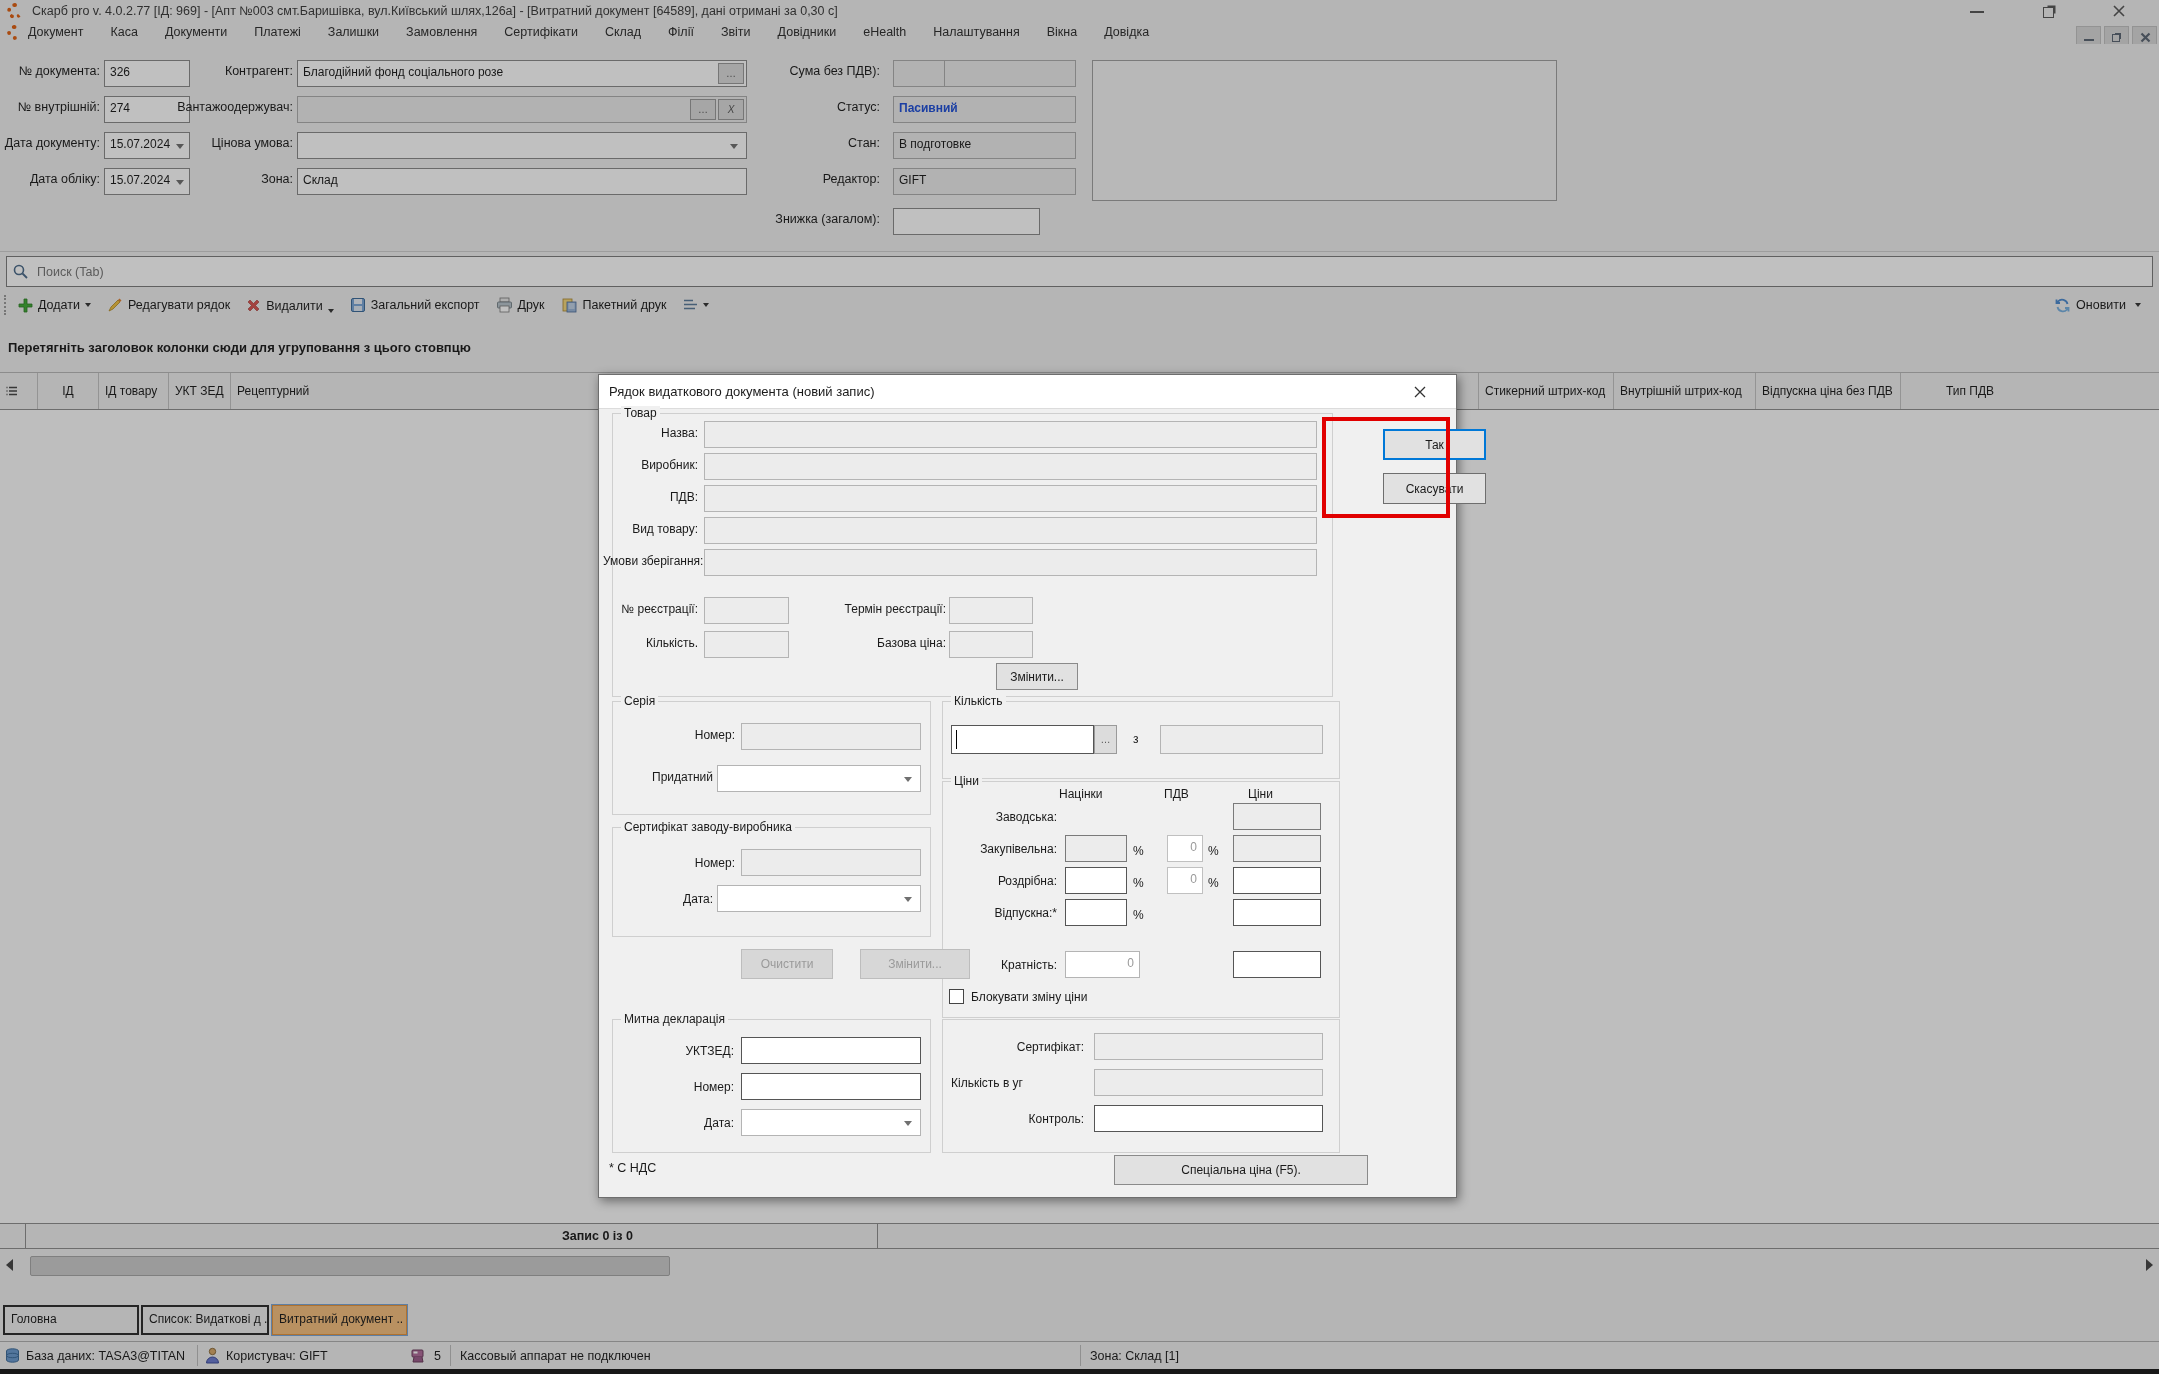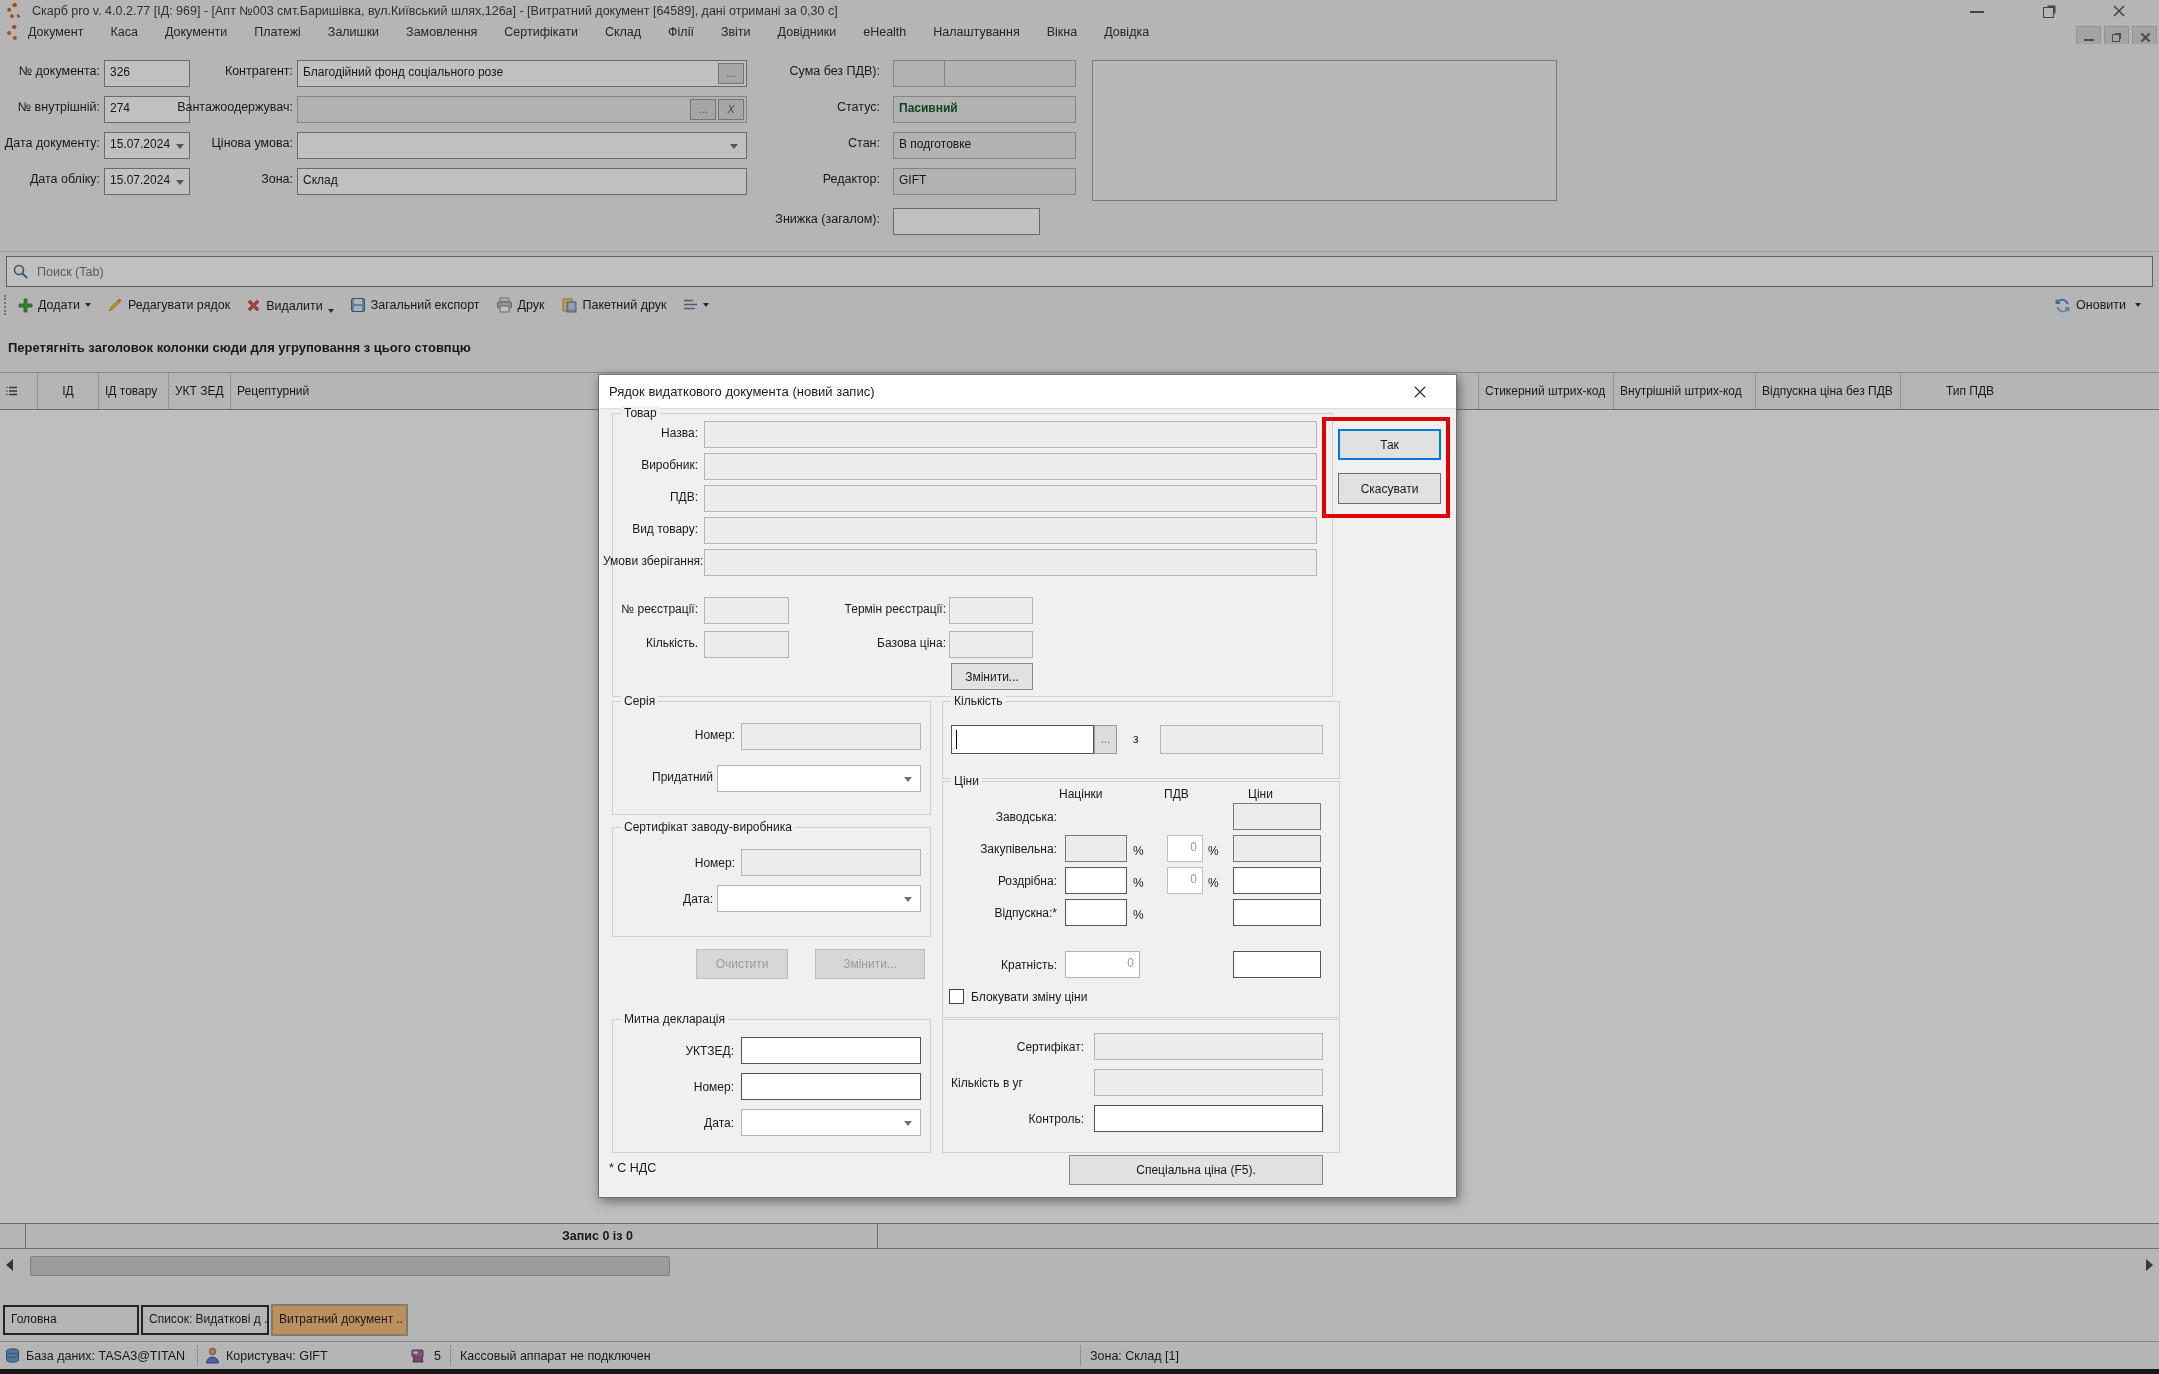--- a/index.html
+++ b/index.html
@@ -19,21 +19,21 @@
   .dd{width:0;height:0;border-left:3.5px solid transparent;border-right:3.5px solid transparent;
     border-top:4.5px solid #333;display:inline-block;}
   .hc{position:absolute;top:0;height:100%;box-sizing:border-box;border-left:1px solid #c3c3c3;
     font-size:12px;display:flex;align-items:center;padding:0 6px;}
   .grp{position:absolute;border:1px solid #cfcfcf;}
   .glab{position:absolute;top:-8px;left:8px;background:#f0f0f0;padding:0 3px;font-size:12px;white-space:nowrap;}
   .dbox{position:absolute;background:#ececec;border:1px solid #b4b4b4;box-sizing:border-box;
     padding:4px 5px;font-size:12px;overflow:hidden;white-space:nowrap;}
   .dwhite{background:#fff;border-color:#7a7a7a;}
   .btn{position:absolute;background:#e1e1e1;border:1px solid #8a8a8a;box-sizing:border-box;
-    font-size:12px;display:flex;align-items:center;justify-content:center;cursor:default;}
+    font-size:12px;display:flex;align-items:center;justify-content:center;cursor:default;margin-left:45px;}
   .btn.disabled{background:#d7d7d7;color:#9a9a9a;border-color:#bdbdbd;}
   .sep{position:absolute;width:1px;background:#bdbdbd;}
   .dim{position:absolute;left:0;top:0;width:2159px;height:1374px;background:rgba(22,22,22,0.27);z-index:40;}
   #dialog{position:absolute;left:598px;top:374px;width:857px;height:822px;background:#f0f0f0;
     border:1px solid #6e6e6e;box-shadow:2px 3px 10px rgba(0,0,0,0.45);z-index:50;}
   .zero{color:#9a9a9a;text-align:right;}
   svg{display:block;}
 </style>
 </head>
 <body>
@@ -104,21 +104,21 @@
     <div class="box" style="left:297px;top:88px;width:450px;height:27px;">
         <span class="chev" style="right:8px;top:11px;"></span>
       </div>
     <span class="lbl r" style="left:183px;top:128px;width:110px;">Зона:</span>
     <div class="box" style="left:297px;top:124px;width:450px;height:27px;"><span>Склад</span></div>
 
     <span class="lbl r" style="left:770px;top:20px;width:110px;">Сума без ПДВ):</span>
     <div class="box ro" style="left:893px;top:16px;width:52px;height:27px;"></div>
     <div class="box ro" style="left:944px;top:16px;width:132px;height:27px;"></div>
     <span class="lbl r" style="left:770px;top:56px;width:110px;">Статус:</span>
-    <div class="box ro" style="left:893px;top:52px;width:183px;height:27px;color:#14532d;font-weight:bold;"><span>Пасивний</span></div>
+    <div class="box ro" style="left:893px;top:52px;width:183px;height:27px;color:#1d4ed8;font-weight:bold;"><span>Пасивний</span></div>
     <span class="lbl r" style="left:770px;top:92px;width:110px;">Стан:</span>
     <div class="box ro" style="left:893px;top:88px;width:183px;height:27px;"><span>В подготовке</span></div>
     <span class="lbl r" style="left:770px;top:128px;width:110px;">Редактор:</span>
     <div class="box ro" style="left:893px;top:124px;width:183px;height:27px;"><span>GIFT</span></div>
     <span class="lbl r" style="left:740px;top:168px;width:140px;">Знижка (загалом):</span>
     <div class="box" style="left:893px;top:164px;width:147px;height:27px;"></div>
 
     <div class="abs" style="left:1092px;top:16px;width:465px;height:141px;background:#f4f4f4;border:1px solid #9f9f9f;box-sizing:border-box;"></div>
   </div>
 

